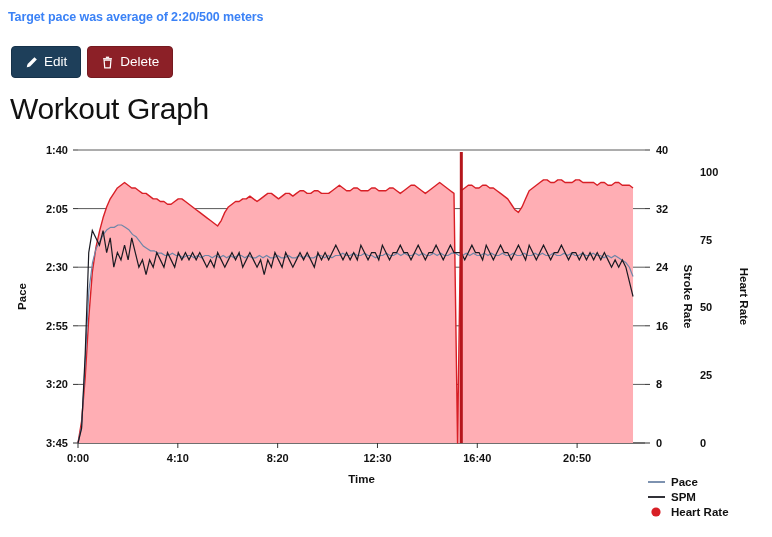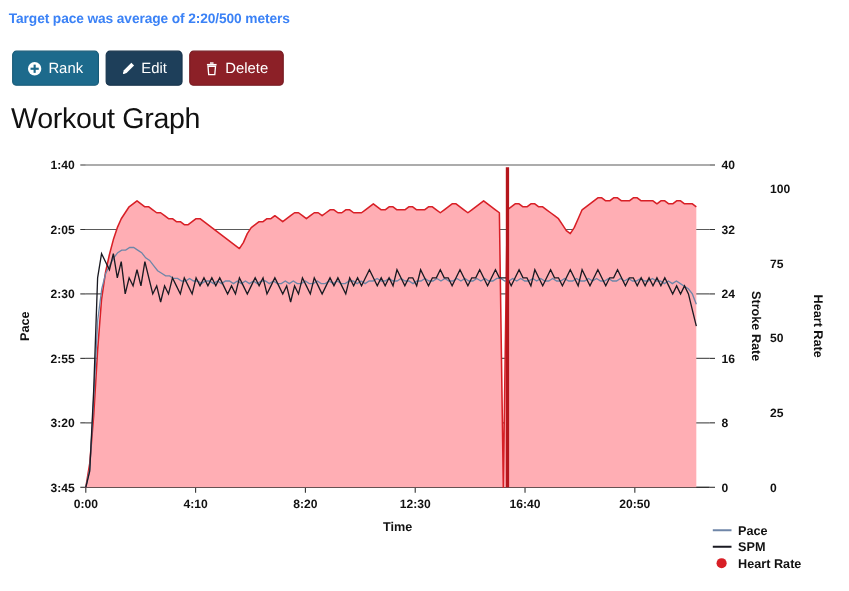--- a/index.html
+++ b/index.html
@@ -53,21 +53,21 @@
   .btn-rank   { background: #1d6a8c; border-color:#175a77; }
   .btn-edit   { background: #1e3f5a; border-color:#16324a; }
   .btn-delete { background: #8c2027; border-color:#751a20; }
   .btn svg { display:block; }
 
   
   .page-title {
     position: absolute;
     left: 10px;
     top: 92px;
-    font-size: 26px;
+    font-size: 30px;
     font-weight: normal;
     color: #111111;
     letter-spacing: -0.3px;
     margin: 0;
   }
 
   
   .chart-wrap {
     position: absolute;
     left: 0;
@@ -96,30 +96,20 @@
     fill: #111111;
   }
 </style>
 </head>
 <body>
 
 <div class="target-note">Target pace was average of 2:20/500 meters</div>
 
 <div class="btn-row">
 
-  <button class="btn btn-rank">
-    <span>
-      <svg width="13" height="13" viewBox="0 0 16 16" aria-hidden="true">
-        <circle cx="8" cy="8" r="7.5" fill="#ffffff"></circle>
-        <rect x="6.8" y="3.4" width="2.4" height="9.2" fill="#1d6a8c"></rect>
-        <rect x="3.4" y="6.8" width="9.2" height="2.4" fill="#1d6a8c"></rect>
-      </svg>
-    </span>
-    <span>Rank</span>
-  </button>
 
   <button class="btn btn-edit">
     <span>
       <svg width="13" height="13" viewBox="0 0 16 16" aria-hidden="true">
         <path d="M11.6 1.4 L14.6 4.4 L6.2 12.8 L2.2 13.8 L3.2 9.8 Z" fill="#ffffff"></path>
         <path d="M2.2 13.8 L3.0 11.0 L5.0 13.0 Z" fill="#ffffff"></path>
       </svg>
     </span>
     <span>Edit</span>
   </button>

